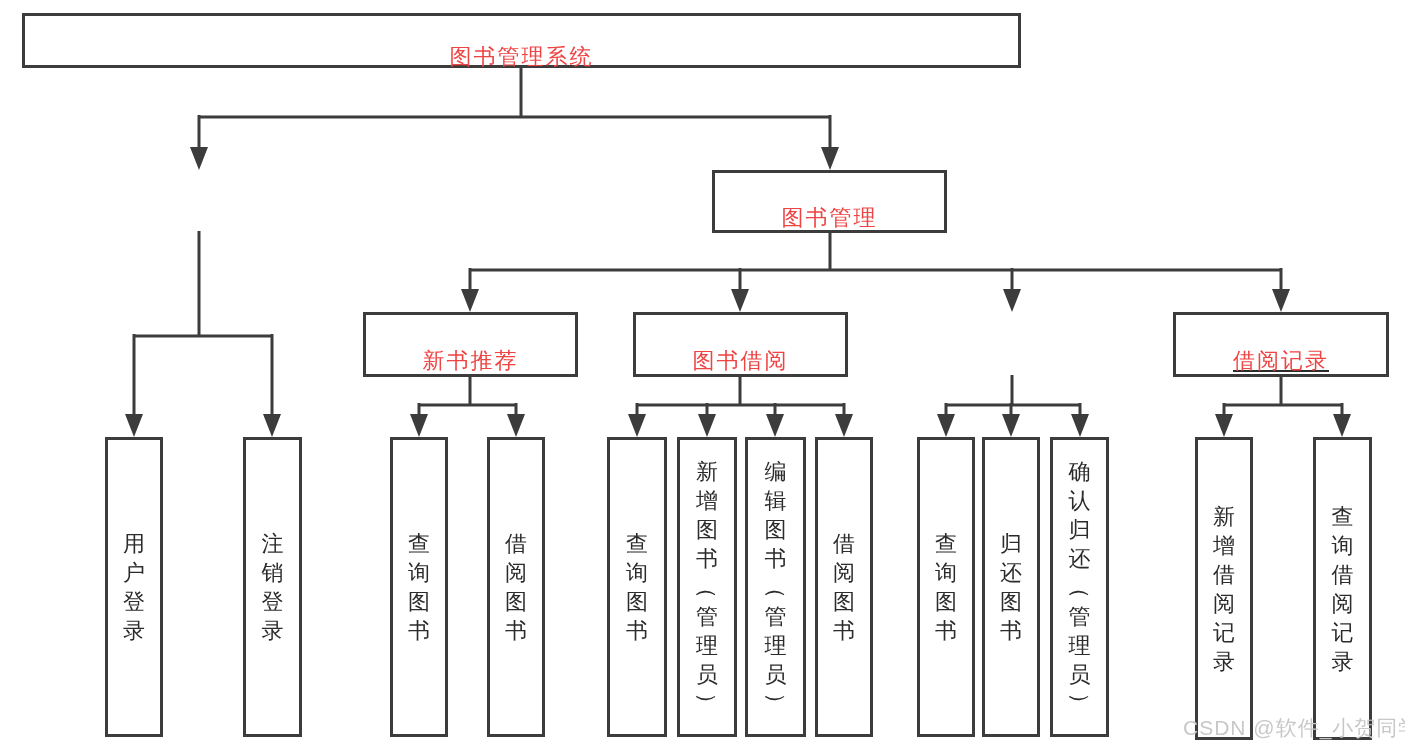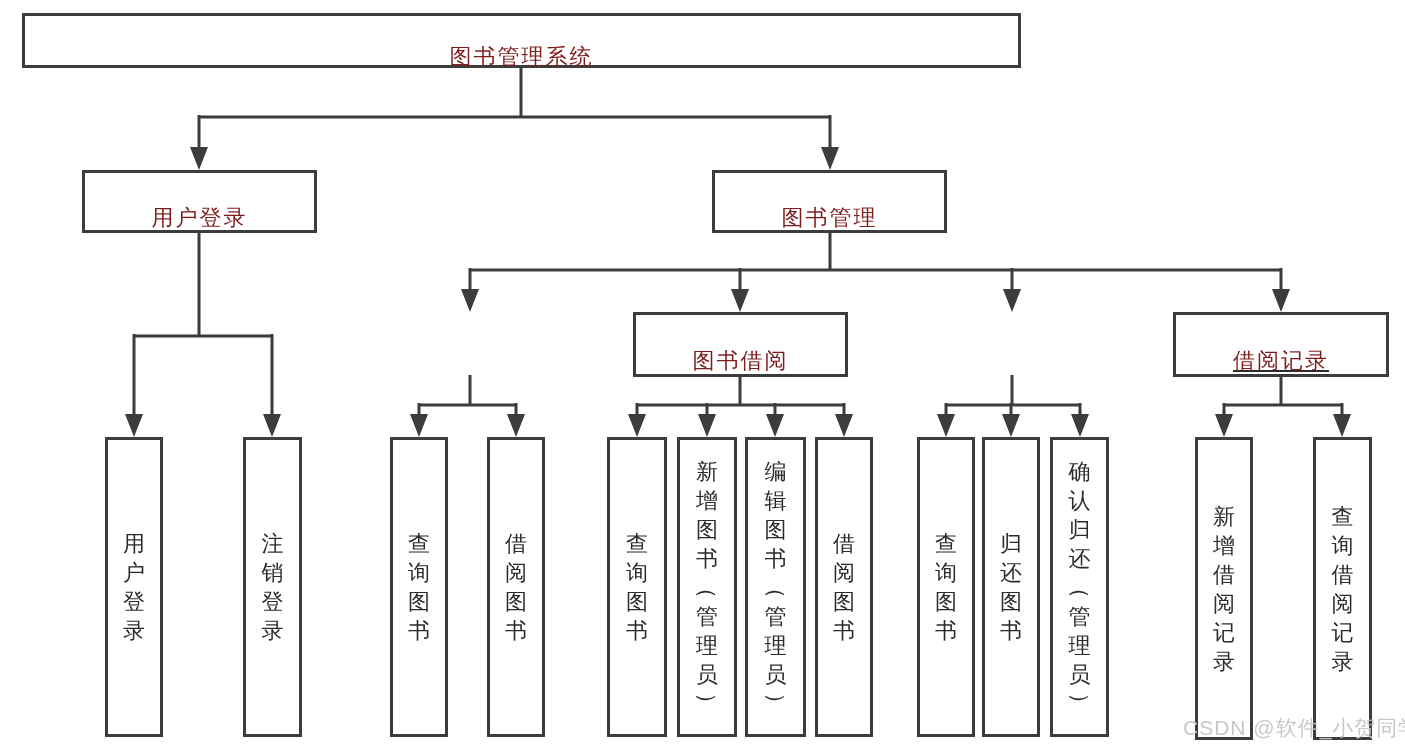--- a/index.html
+++ b/index.html
@@ -29,21 +29,21 @@
     border: 3px solid #3c3c3c;
     display: flex;
     align-items: center;
     justify-content: center;
     z-index: 2;
   }
   .hlabel {
     font-size: 22px;
     letter-spacing: 2px;
     white-space: nowrap;
-    color: #7f1d1d;
+    color: #ef4444;
     margin-top: 33px;
   }
   .vtext {
     display: block;
     text-align: center;
   }
   .vchar {
     display: block;
     height: 29px;
     line-height: 29px;
@@ -87,27 +87,27 @@
              M766 414 L784 414 L775 437 Z  M835 414 L853 414 L844 437 Z
              M937 414 L955 414 L946 437 Z  M1002 414 L1020 414 L1011 437 Z
              M1071 414 L1089 414 L1080 437 Z  M1215 414 L1233 414 L1224 437 Z
              M1333 414 L1351 414 L1342 437 Z"></path>
   </svg>
 
   <div class="node" style="left:22px; top:13px; width:999px; height:55px;">
     <span class="hlabel">图书管理系统</span>
   </div>
 
-  <div class="node" style="left:82px; top:170px; width:235px; height:63px;">
-    <span class="hlabel">用户登录</span>
-  </div>
   <div class="node" style="left:712px; top:170px; width:235px; height:63px;">
     <span class="hlabel">图书管理</span>
   </div>
 
+  <div class="node" style="left:363px; top:312px; width:215px; height:65px;">
+    <span class="hlabel">新书推荐</span>
+  </div>
   <div class="node" style="left:633px; top:312px; width:215px; height:65px;align-items:center;">
     <span class="hlabel">图书借阅</span>
   </div>
   <div class="node" style="left:1173px; top:312px; width:216px; height:65px;text-decoration:underline;">
     <span class="hlabel">借阅记录</span>
   </div>
 
   <div class="node" style="left:105px; top:437px; width:58px; height:300px;">
     <span class="vtext">
         <span class="vchar">用</span>

